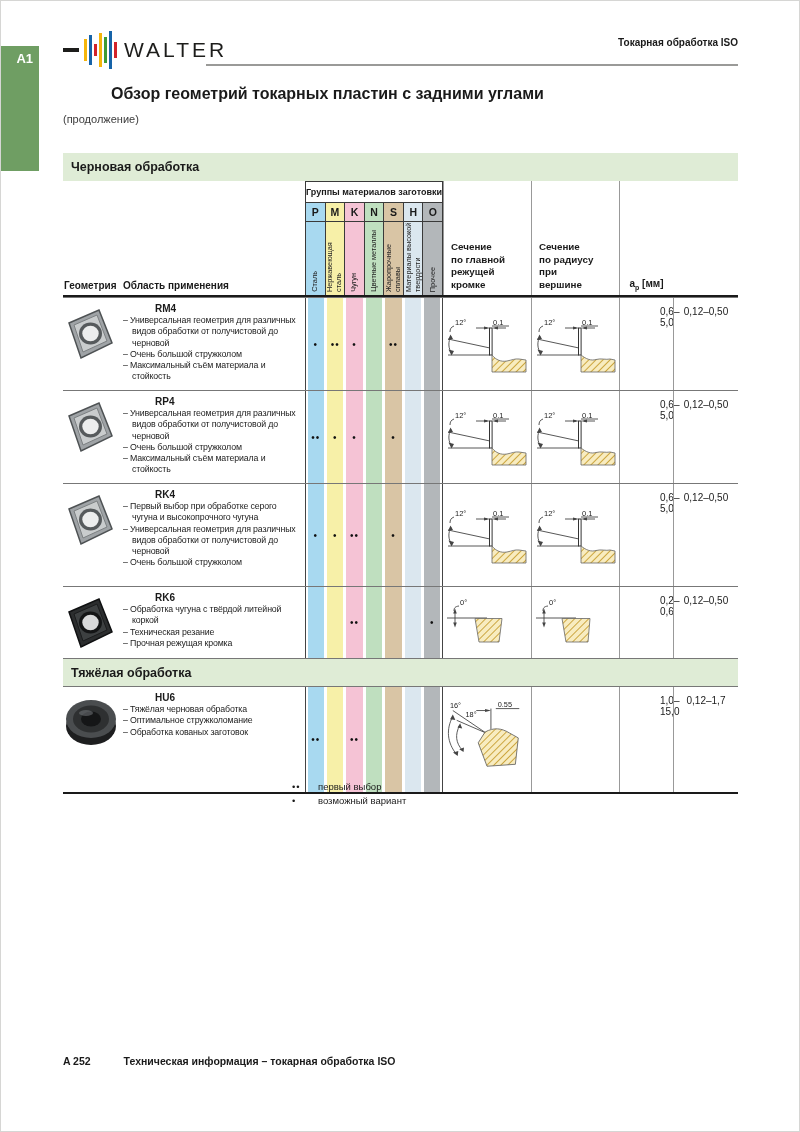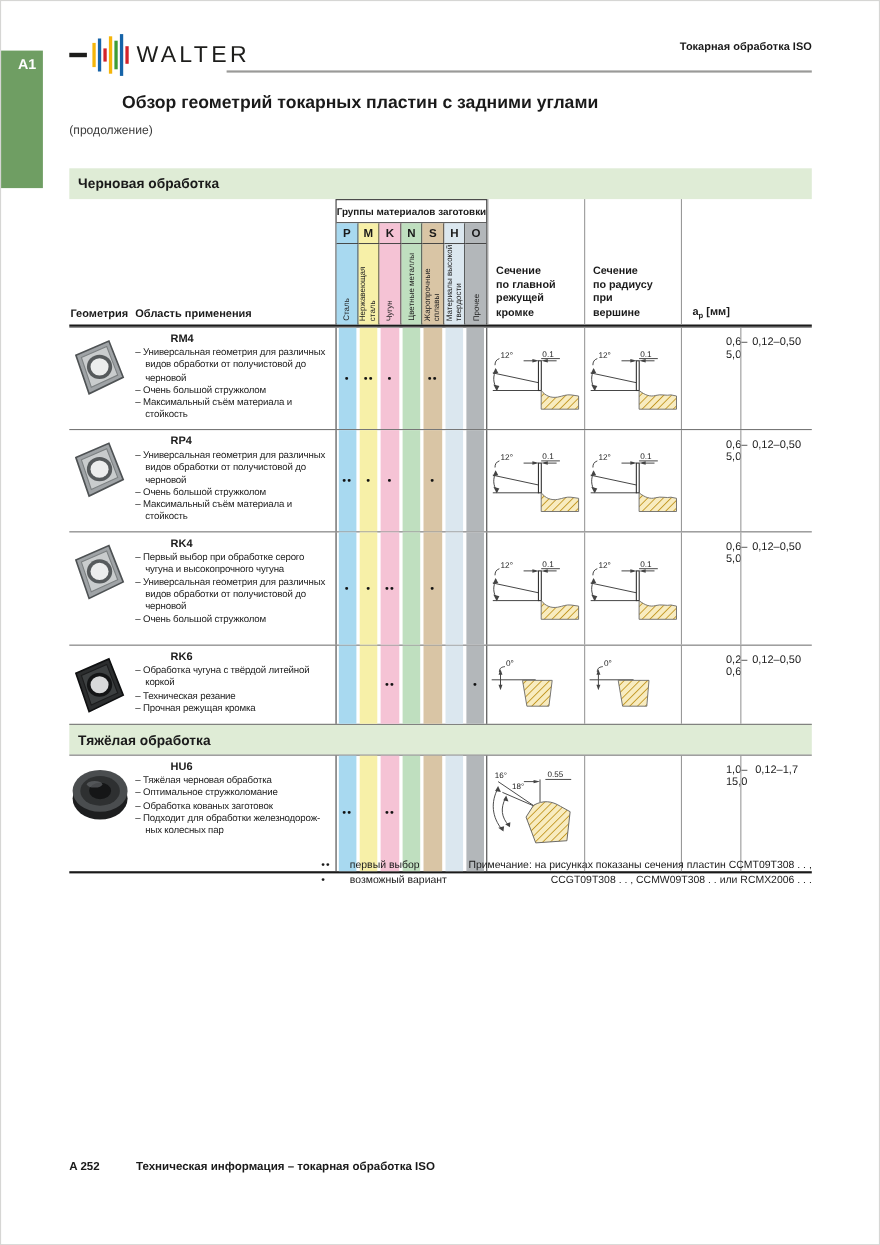--- a/index.html
+++ b/index.html
@@ -476,21 +476,20 @@
           <ellipse cx="28" cy="23" rx="18" ry="13.5" fill="#2e3031"></ellipse>
           <ellipse cx="28" cy="23" rx="10" ry="7.5" fill="#151617"></ellipse>
           <ellipse cx="23" cy="17" rx="7" ry="3" fill="#72767a" opacity="0.55"></ellipse>
         </svg>
       </div>
       <div class="c-app">
         <div class="row-id">HU6</div>
         <div class="bullet">– Тяжёлая черновая обработка</div>
         <div class="bullet">– Оптимальное стружколомание</div>
         <div class="bullet">– Обработка кованых заготовок</div>
-        <div class="bullet">– Подходит для обработки железнодорож-ных колесных пар</div>
       </div>
       <div class="c-mats">
         <div class="stripe" style="background: rgb(168, 217, 240);">
             <span class="dots">••</span>
           </div>
         <div class="stripe" style="background: rgb(247, 240, 168);">
             <span class="dots"></span>
           </div>
         <div class="stripe" style="background: rgb(245, 195, 213);">
             <span class="dots">••</span>
@@ -538,23 +537,19 @@
     <div class="lrow">
       <span class="ldots">••</span>
       <span>первый выбор</span>
     </div>
     <div class="lrow">
       <span class="ldots">•</span>
       <span>возможный вариант</span>
     </div>
   </div>
 
-  <div class="note">
-    <div>Примечание: на рисунках показаны сечения пластин CCMT09T308 . . ,</div>
-    <div>CCGT09T308 . . , CCMW09T308 . . или RCMX2006 . . .</div>
-  </div>
 
   <div class="footer">
     <span class="fpage">A 252</span>
     <span>Техническая информация – токарная обработка ISO</span>
   </div>
 
 </div>
 
 </body></html>

